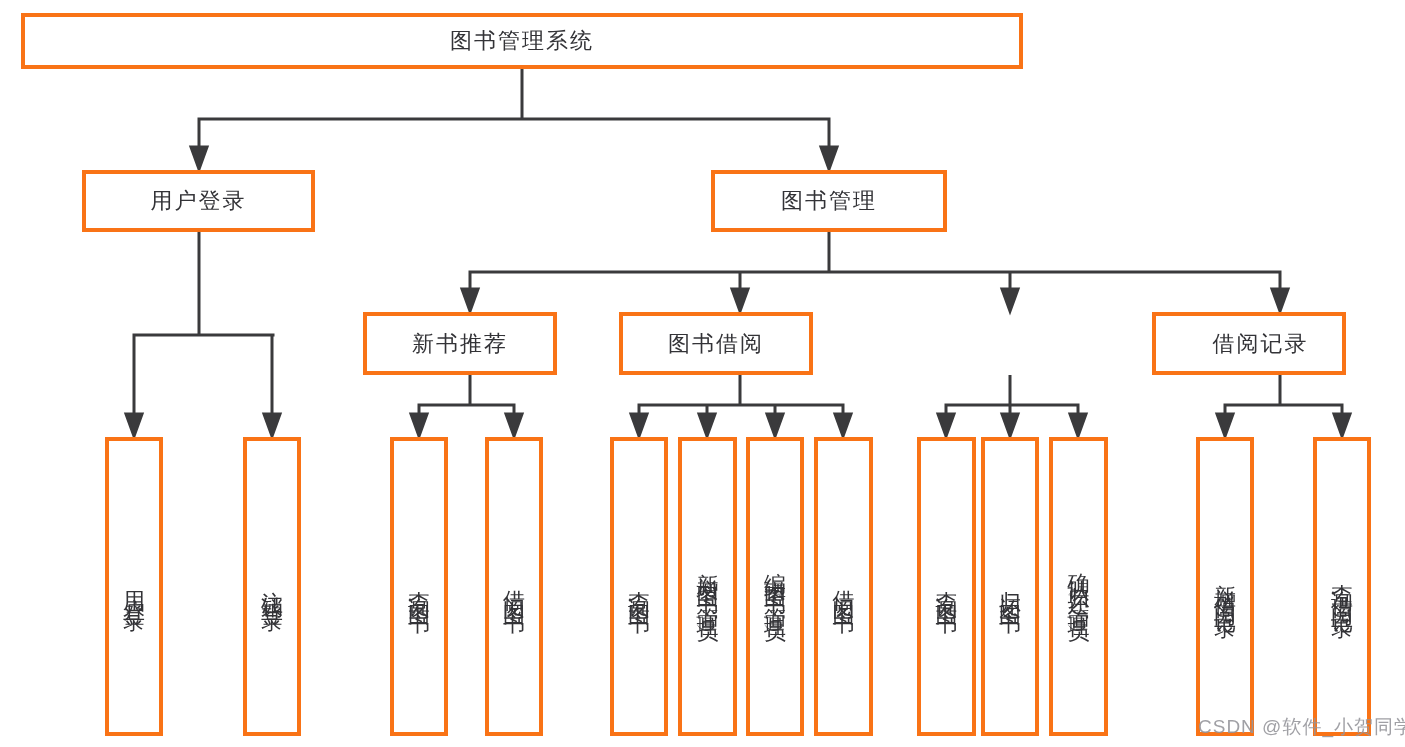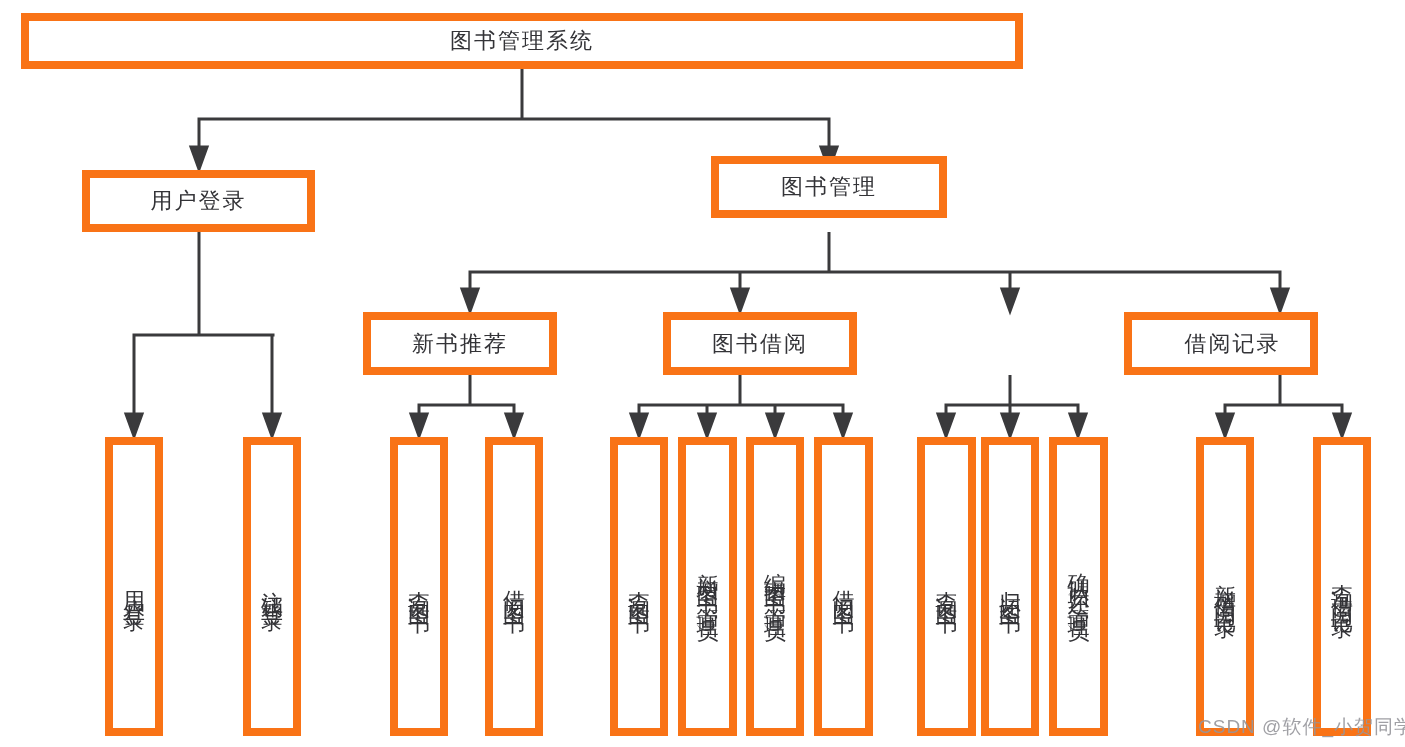--- a/index.html
+++ b/index.html
@@ -16,21 +16,21 @@
     overflow: hidden;
   }
   .wires {
     position: absolute;
     left: 0;
     top: 0;
   }
   .box {
     position: absolute;
     box-sizing: border-box;
-    border: 8px solid #f97316;
+    border: 4px solid #f97316;
     background: #ffffff;
     display: flex;
     align-items: center;
     justify-content: center;
     color: #333337;
   }
   .box.h span {
     font-size: 22px;
     letter-spacing: 2px;
     white-space: nowrap;
@@ -40,27 +40,27 @@
     text-orientation: mixed;
     font-size: 22px;
     line-height: 1;
     letter-spacing: 7px;
     white-space: nowrap;
   }
   
   .n-root   { left: 21px;   top: 13px;  width: 1002px; height: 56px; }
   
   .n-login  { left: 82px;   top: 170px; width: 233px;  height: 62px; }
-  .n-mgmt   { left: 711px;  top: 156px; width: 236px;  height: 62px; }
+  .n-mgmt   { left: 711px;  top: 170px; width: 236px;  height: 62px; }
   
   .lv3      { top: 312px; height: 63px; width: 194px; }
   .n-newbook{ left: 363px; }
-  .n-borrow { left: 663px; justify-content: center; }
+  .n-borrow { left: 619px; justify-content: center; }
   .n-current{ left: 903px; }
-  .n-record { left: 1124px; padding-left: 23px; }
+  .n-record { left: 1152px; padding-left: 23px; }
   
   .leaf     { top: 437px; height: 299px; width: 58px; }
   .lf-1  { left: 105px; }
   .lf-2  { left: 243px; }
   .lf-3  { left: 390px; }
   .lf-4  { left: 485px; }
   .lf-5  { left: 610px; }
   .lf-6  { left: 678px; width: 59px; }
   .lf-7  { left: 746px; }
   .lf-8  { left: 814px; width: 59px; }

